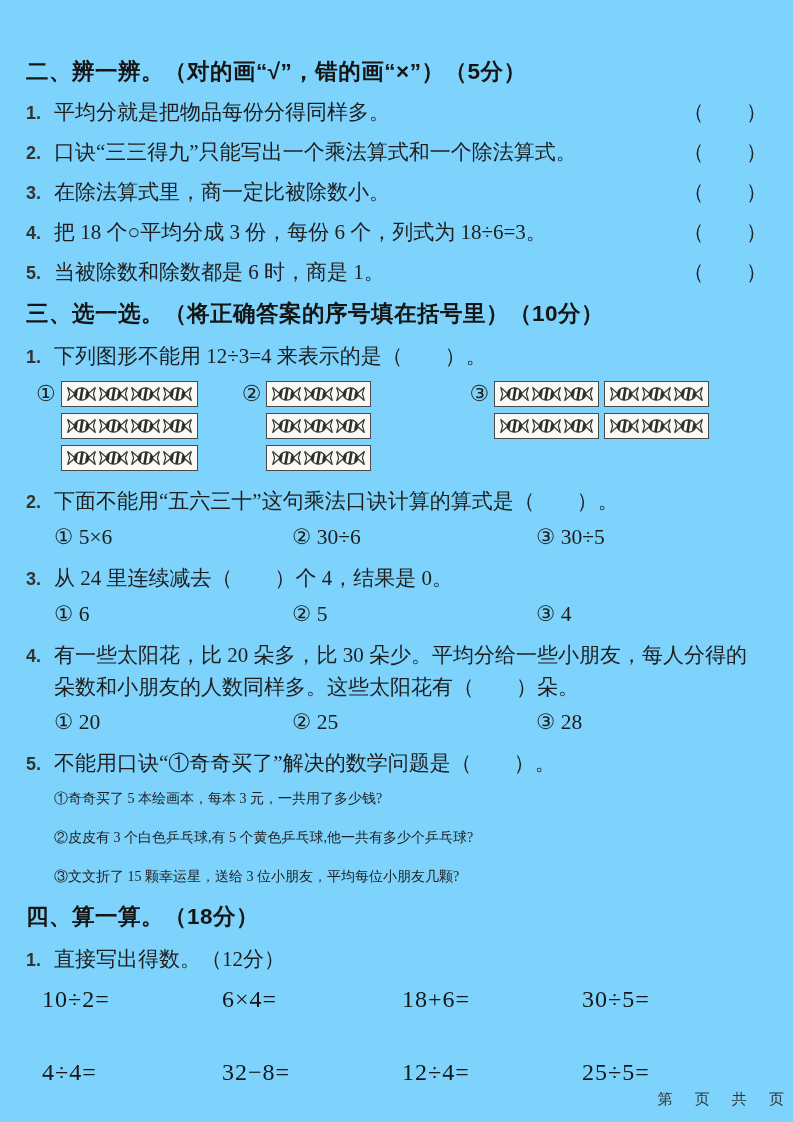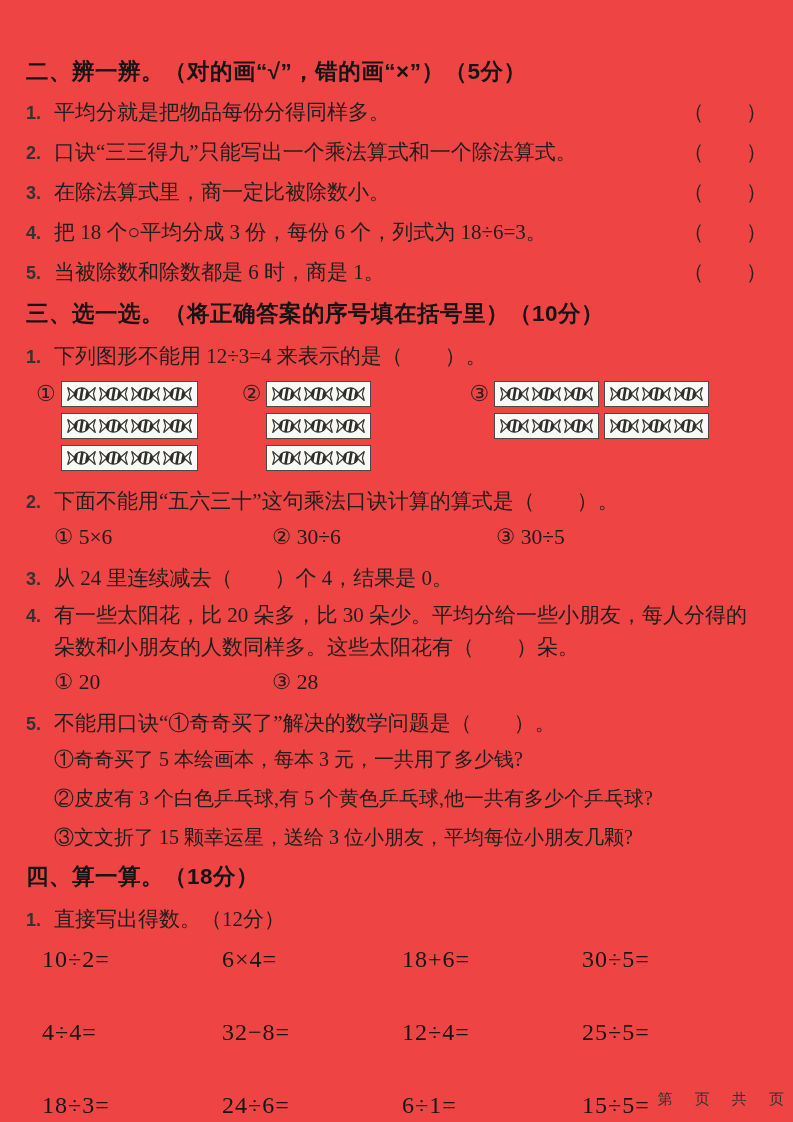--- a/index.html
+++ b/index.html
@@ -1,20 +1,20 @@
 <!DOCTYPE html>
 <html><head>
 <meta charset="utf-8">
 <style>
   * { margin:0; padding:0; box-sizing:border-box; }
   html,body { background:#e8e8e6; }
   .page {
     width:793px; height:1122px;
     margin:0 auto;
-    background:#ef4444;
+    background:#7dd3fc;
     color:#222;
     font-family:"Liberation Serif", serif;
     position:relative;
     padding:56px 26px 0 26px;
     overflow:hidden;
   }
   .sec-title {
     font-family:"Liberation Sans", sans-serif;
     font-weight:700;
     font-size:22.5px;
@@ -39,24 +39,25 @@
   .q-block { margin-bottom:4px; }
   .q-row { display:flex; align-items:baseline; font-size:21px; line-height:32px; margin-bottom:4px; }
   .opts-row {
     display:grid;
     grid-template-columns: 218px 224px 1fr;
     padding-left:28px;
     font-size:21.5px;
     line-height:30px;
     margin:4px 0 10px 0;
     color:#1c1c1c;
+    gap:20px;
   }
   .sub-opt {
     padding-left:28px;
-    font-size:20px;
+    font-size:14px;
     line-height:30px;
     margin-bottom:9px;
     color:#1e1e1e;
   }
   
   .candy-options {
     display:flex;
     align-items:flex-start;
     padding-left:10px;
     margin:8px 0 14px 0;
@@ -702,29 +703,35 @@
         <span>② 30÷6</span>
         <span>③ 30÷5</span>
       </div>
     </div>
 
     <div class="q-block">
       <div class="q-row">
         <span class="qnum">3.</span>
         <span class="qtext">从 24 里连续减去（　　）个 4，结果是 0。</span>
       </div>
+      <div class="opts-row">
+        <span>① 6</span>
+        <span>② 5</span>
+        <span>③ 4</span>
+      </div>
     </div>
 
     <div class="q-block">
       <div class="q-row">
         <span class="qnum">4.</span>
         <span class="qtext">有一些太阳花，比 20 朵多，比 30 朵少。平均分给一些小朋友，每人分得的朵数和小朋友的人数同样多。这些太阳花有（　　）朵。</span>
       </div>
       <div class="opts-row">
         <span>① 20</span>
+        <span>② 25</span>
         <span>③ 28</span>
       </div>
     </div>
 
     <div class="q-block">
       <div class="q-row">
         <span class="qnum">5.</span>
         <span class="qtext">不能用口诀“①奇奇买了”解决的数学问题是（　　）。</span>
       </div>
       <div class="sub-opt">①奇奇买了 5 本绘画本，每本 3 元，一共用了多少钱?</div>

